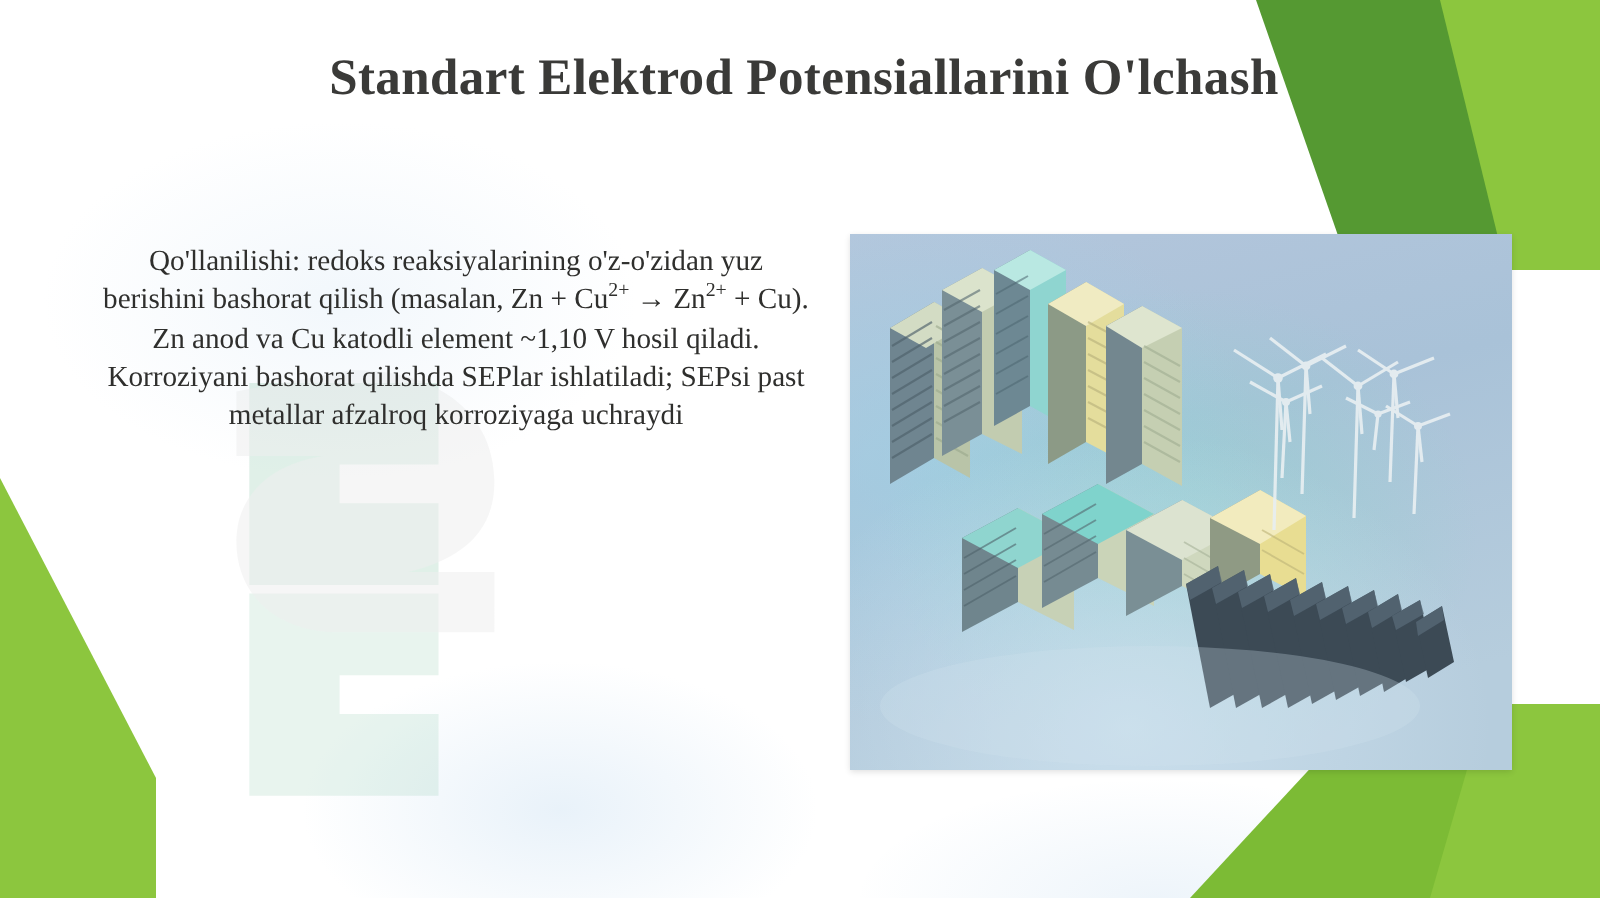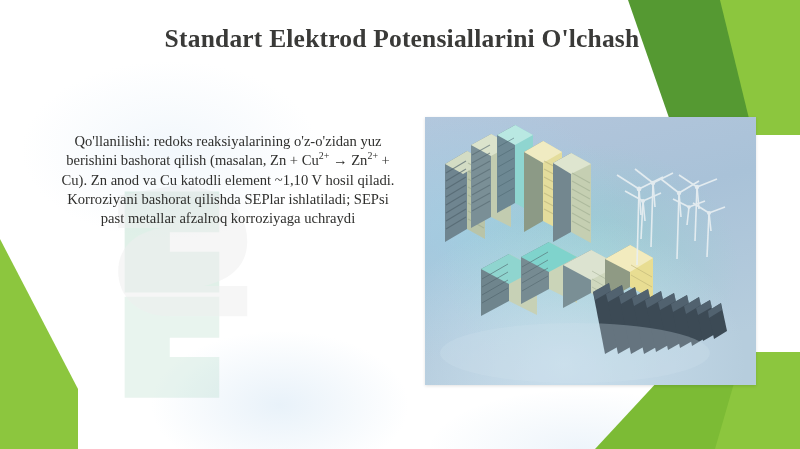--- a/index.html
+++ b/index.html
@@ -71,21 +71,21 @@
     left: 42px;
     top: 116px;
     width: 372px;
     text-align: center;
     font-family: "Liberation Serif", serif;
     font-size: 14.6px;
     line-height: 1.32;
     color: #2f2f2d;
     z-index: 5;
   }
-  #body-col p { margin: 16px; }
+  #body-col p { margin: 6px; }
   #body-col .para-gap { height: 22px; }
   sup { font-size: .68em; vertical-align: super; line-height: 0; }
   sub { font-size: .68em; vertical-align: sub;   line-height: 0; }
 
   
   #picture {
     position: absolute;
     left: 425px;
     top: 117px;
     width: 331px;

